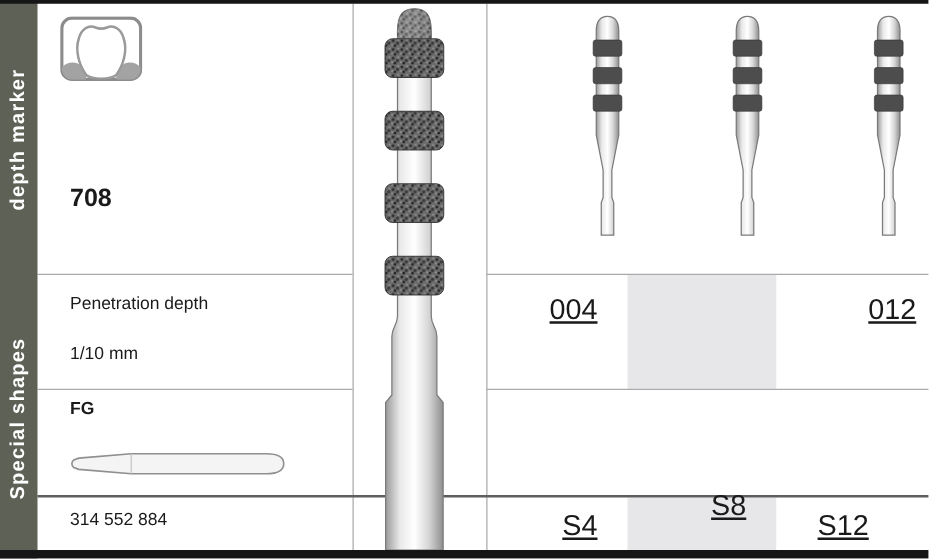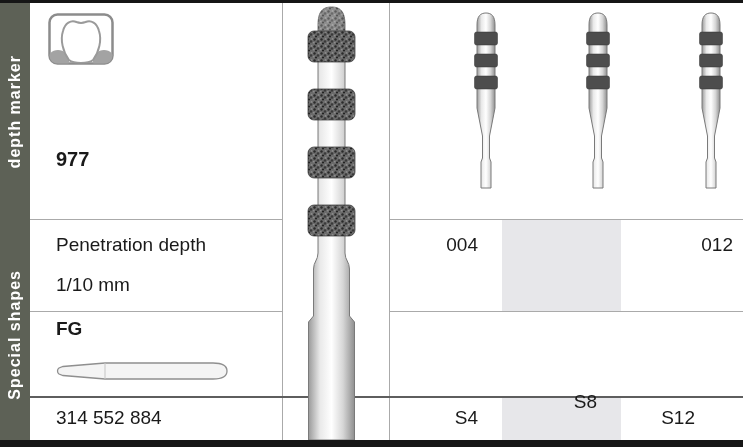--- a/index.html
+++ b/index.html
@@ -17,25 +17,25 @@
   .vtext {
     writing-mode:vertical-rl; transform:rotate(180deg);
     color:#ffffff; font-weight:bold; font-size:16px; letter-spacing:1px; white-space:nowrap;
   }
   .frame-top    { position:absolute; left:0; top:0;   width:743px; height:3px; background:var(--frame,#161616); z-index:6; }
   .frame-bottom { position:absolute; left:0; top:440px; width:743px; height:7px; background:var(--frame,#161616); z-index:6; }
   .vline { position:absolute; top:3px; width:1px; height:437px; background:var(--grid,#aaa); z-index:1; }
   .hline { position:absolute; height:1px; background:var(--grid,#aaa); z-index:1; }
   .hline-dark { position:absolute; height:2px; background:#5e5e5e; z-index:1; }
   .hl { position:absolute; background:var(--highlight,#e7e7ea); z-index:0; }
-  .txt { position:absolute; font-size:19px; z-index:3; white-space:nowrap; }
+  .txt { position:absolute; font-size:14px; z-index:3; white-space:nowrap; }
   .bold { font-weight:bold; }
   .cell-val {
-    position:absolute; font-size:19px; text-align:right;
-    padding-right:24px; box-sizing:border-box; z-index:3;
+    position:absolute; font-size:23px; text-align:right;
+    padding-right:24px; box-sizing:border-box; z-index:3;text-decoration:underline;
   }
   svg.abs { position:absolute; z-index:2; }
   .defs-holder { position:absolute; width:0; height:0; overflow:hidden; }
 </style>
 </head>
 <body>
 
 <div class="page">
 
   <svg class="defs-holder" aria-hidden="true">
@@ -94,21 +94,21 @@
         </clipPath>
     </defs>
     <rect x="1.5" y="1.5" width="63" height="49" rx="8" fill="#ffffff" stroke="#8c8c8c" stroke-width="2.5"></rect>
     <g clip-path="url(#boxclip)">
       <circle cx="10" cy="48" r="11" fill="#a3a3a3"></circle>
       <circle cx="56" cy="48" r="11" fill="#a3a3a3"></circle>
       <path d="M21,47 C15,39 12,27 15,18 C17,10 23,6.5 28.5,9 C31,10 35,10 37.5,9 C43,6.5 49,10 51,18 C54,27 51,39 45,47 C40,51 26,51 21,47 Z" fill="#ffffff" stroke="#9a9a9a" stroke-width="2"></path>
     </g>
   </svg>
 
-  <div class="txt bold" style="left:56px; top:148px; font-size:20px;">977</div>
+  <div class="txt bold" style="left:56px; top:148px; font-size:20px;">708</div>
 
   <svg class="abs" style="left:278px; top:3px;" width="107" height="437" viewBox="0 0 107 437">
     <path d="M40,22 C40,8 45,4 53.5,4 C62,4 67,8 67,22 L67,250 C67,257 71.5,259 71.5,266 L71.5,313 L76.5,319 L76.5,437 L30.5,437 L30.5,319 L35.5,313 L35.5,266 C35.5,259 40,257 40,250 Z" fill="url(#metal)" stroke="#7a7a7a" stroke-width="1"></path>
     <path d="M40,22 C40,8 45,4 53.5,4 C62,4 67,8 67,22 L67,29 L40,29 Z" fill="url(#grit)" opacity="0.75"></path>
     <rect x="30" y="28" width="47" height="31" rx="6" fill="url(#grit)" stroke="#2e2e2e" stroke-width="0.7"></rect>
     <rect x="30" y="86" width="47" height="31" rx="6" fill="url(#grit)" stroke="#2e2e2e" stroke-width="0.7"></rect>
     <rect x="30" y="144" width="47" height="31" rx="6" fill="url(#grit)" stroke="#2e2e2e" stroke-width="0.7"></rect>
     <rect x="30" y="202" width="47" height="31" rx="6" fill="url(#grit)" stroke="#2e2e2e" stroke-width="0.7"></rect>
   </svg>
 

